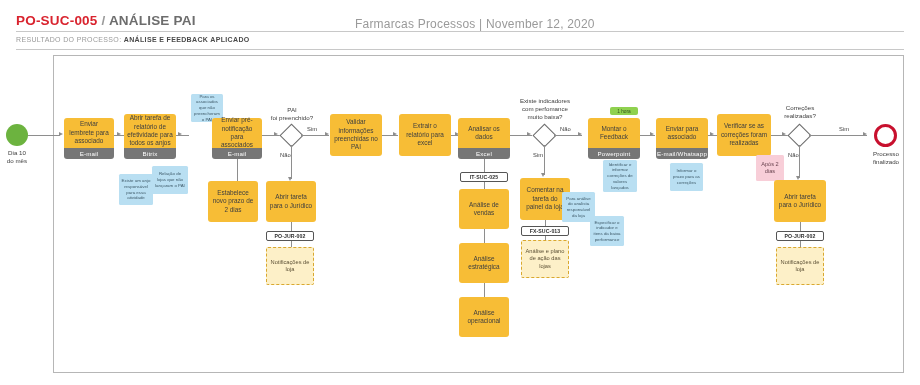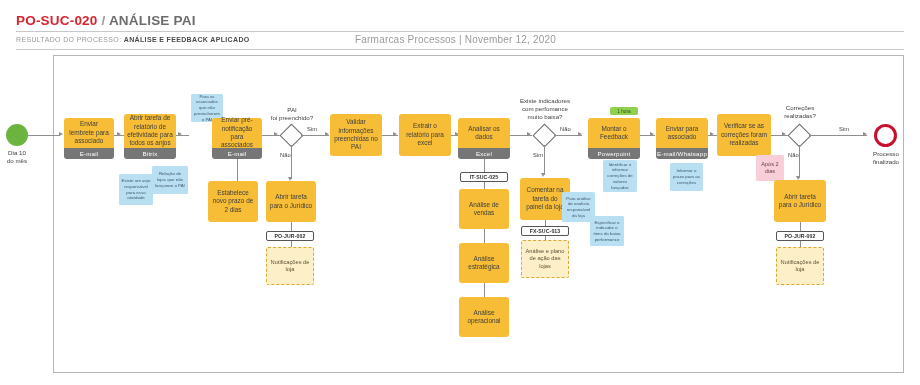--- a/index.html
+++ b/index.html
@@ -5,21 +5,21 @@
   html,body{margin:0;padding:0;background:#ffffff;}
   body{width:920px;height:385px;font-family:"Liberation Sans",sans-serif;position:relative;overflow:hidden;color:#3a3a3a;}
   #canvas{position:absolute;left:0;top:0;width:920px;height:385px;}
   .abs{position:absolute;box-sizing:border-box;}
 
   
   .hdr-title{left:16px;top:13px;font-size:13.5px;font-weight:bold;letter-spacing:.2px;white-space:nowrap;}
   .hdr-code{color:#d9232e;}
   .hdr-sep{color:#9b9b9b;font-weight:bold;}
   .hdr-name{color:#6d6d6d;font-weight:bold;}
-  .hdr-meta{left:355px;top:34px;font-size:10px;color:#9a9a9a;white-space:nowrap;letter-spacing:.2px;}
+  .hdr-meta{left:355px;top:17px;font-size:12px;color:#9a9a9a;white-space:nowrap;letter-spacing:.2px;}
   .hdr-rule{left:16px;top:31px;width:888px;height:1px;background:#c8c8c8;}
   .hdr-sub{left:16px;top:36px;font-size:7px;color:#9a9a9a;letter-spacing:.35px;white-space:nowrap;}
   .hdr-sub b{color:#4a4a4a;}
   .hdr-rule2{left:16px;top:49px;width:888px;height:1px;background:#c8c8c8;}
 
   
   .pool{left:33px;top:55px;width:871px;height:318px;border:1px solid #b6b6b6;background:#fff;}
   .lane-band{left:33px;top:55px;width:21px;height:318px;border-right:1px solid #b6b6b6;background:#fff;}
 
   
@@ -50,21 +50,21 @@
   .ln-v{background:#8e8e8e;width:1px;}
   .arw-r{width:0;height:0;border-top:2.6px solid transparent;border-bottom:2.6px solid transparent;border-left:4.2px solid #8e8e8e;}
   .arw-d{width:0;height:0;border-left:2.6px solid transparent;border-right:2.6px solid transparent;border-top:4.2px solid #8e8e8e;}
 </style>
 </head>
 <body>
 
 <div id="canvas">
 
   <div class="abs hdr-title">
-    <span class="hdr-code">PO-SUC-020</span>
+    <span class="hdr-code">PO-SUC-005</span>
     <span class="hdr-sep">/</span>
     <span class="hdr-name">ANÁLISE PAI</span>
   </div>
   <div class="abs hdr-meta">
     <span>Farmarcas Processos</span>
     <span>|</span>
     <span>November 12, 2020</span>
   </div>
   <div class="abs hdr-rule"></div>
   <div class="abs hdr-sub">

